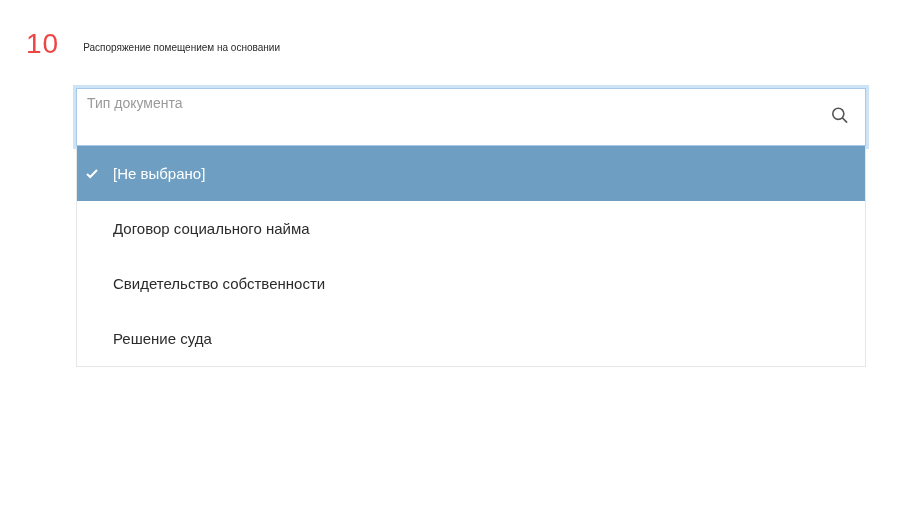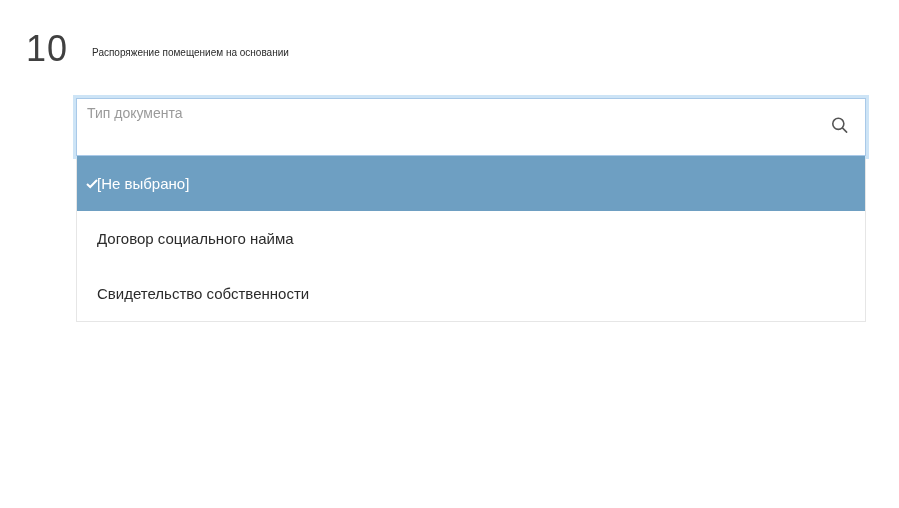--- a/index.html
+++ b/index.html
@@ -13,23 +13,23 @@
       width: 899px;
       height: 508px;
       position: relative;
     }
     .section-header {
       display: flex;
       align-items: center;
       padding: 28px 0 0 26px;
     }
     .section-number {
-      font-size: 36px;
+      font-size: 28px;
       font-weight: 300;
-      color: #404040;
+      color: #ef4444;
       letter-spacing: 1px;
       margin-right: 24px;
     }
     .section-title {
       font-size: 10px;
       color: #2a2a2a;
       padding-top: 6px;
     }
     .field-area {
       margin: 28px 0 0 76px;
@@ -70,21 +70,21 @@
     }
     .dropdown {
       border: 1px solid #e6e6e6;
       border-top: none;
       background: #fff;
     }
     .option {
       height: 55px;
       display: flex;
       align-items: center;
-      padding-left: 20px;
+      padding-left: 36px;
       font-size: 15px;
       color: #2b2b2b;
       cursor: pointer;
       position: relative;
     }
     .option.selected {
       background: #6e9fc2;
       color: #ffffff;
     }
     .option .check {
@@ -128,14 +128,17 @@
         </svg>
       </span>
       <span>[Не выбрано]</span>
     </div>
     <div class="option">
       <span>Договор социального найма</span>
     </div>
     <div class="option">
       <span>Свидетельство собственности</span>
     </div>
+    <div class="option">
+      <span>Решение суда</span>
+    </div>
   </div>
 </div>
 
 </body></html>

